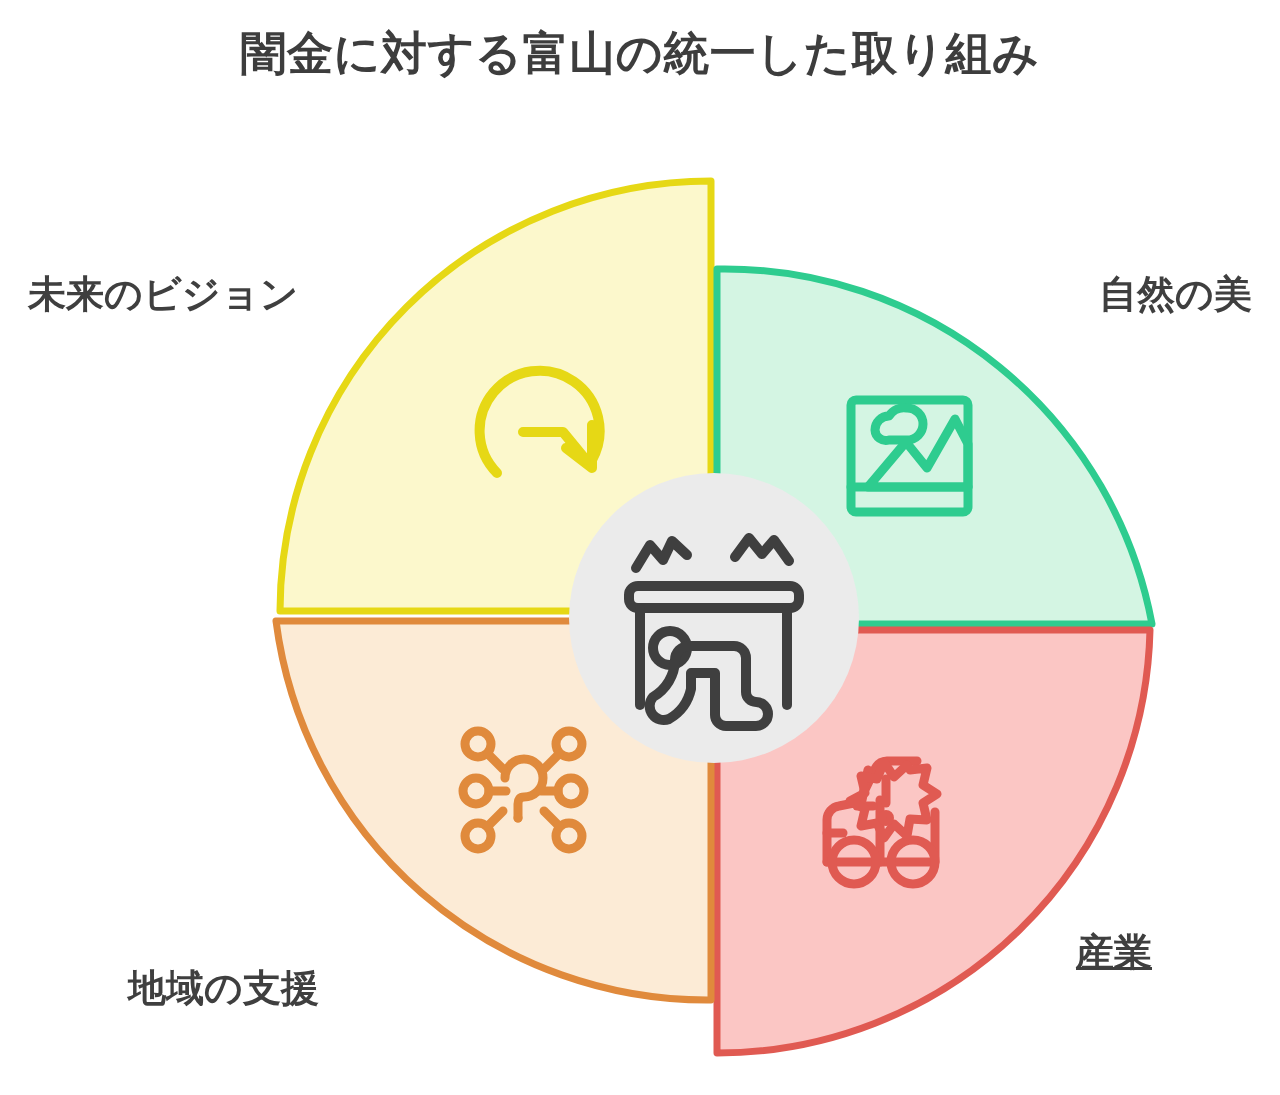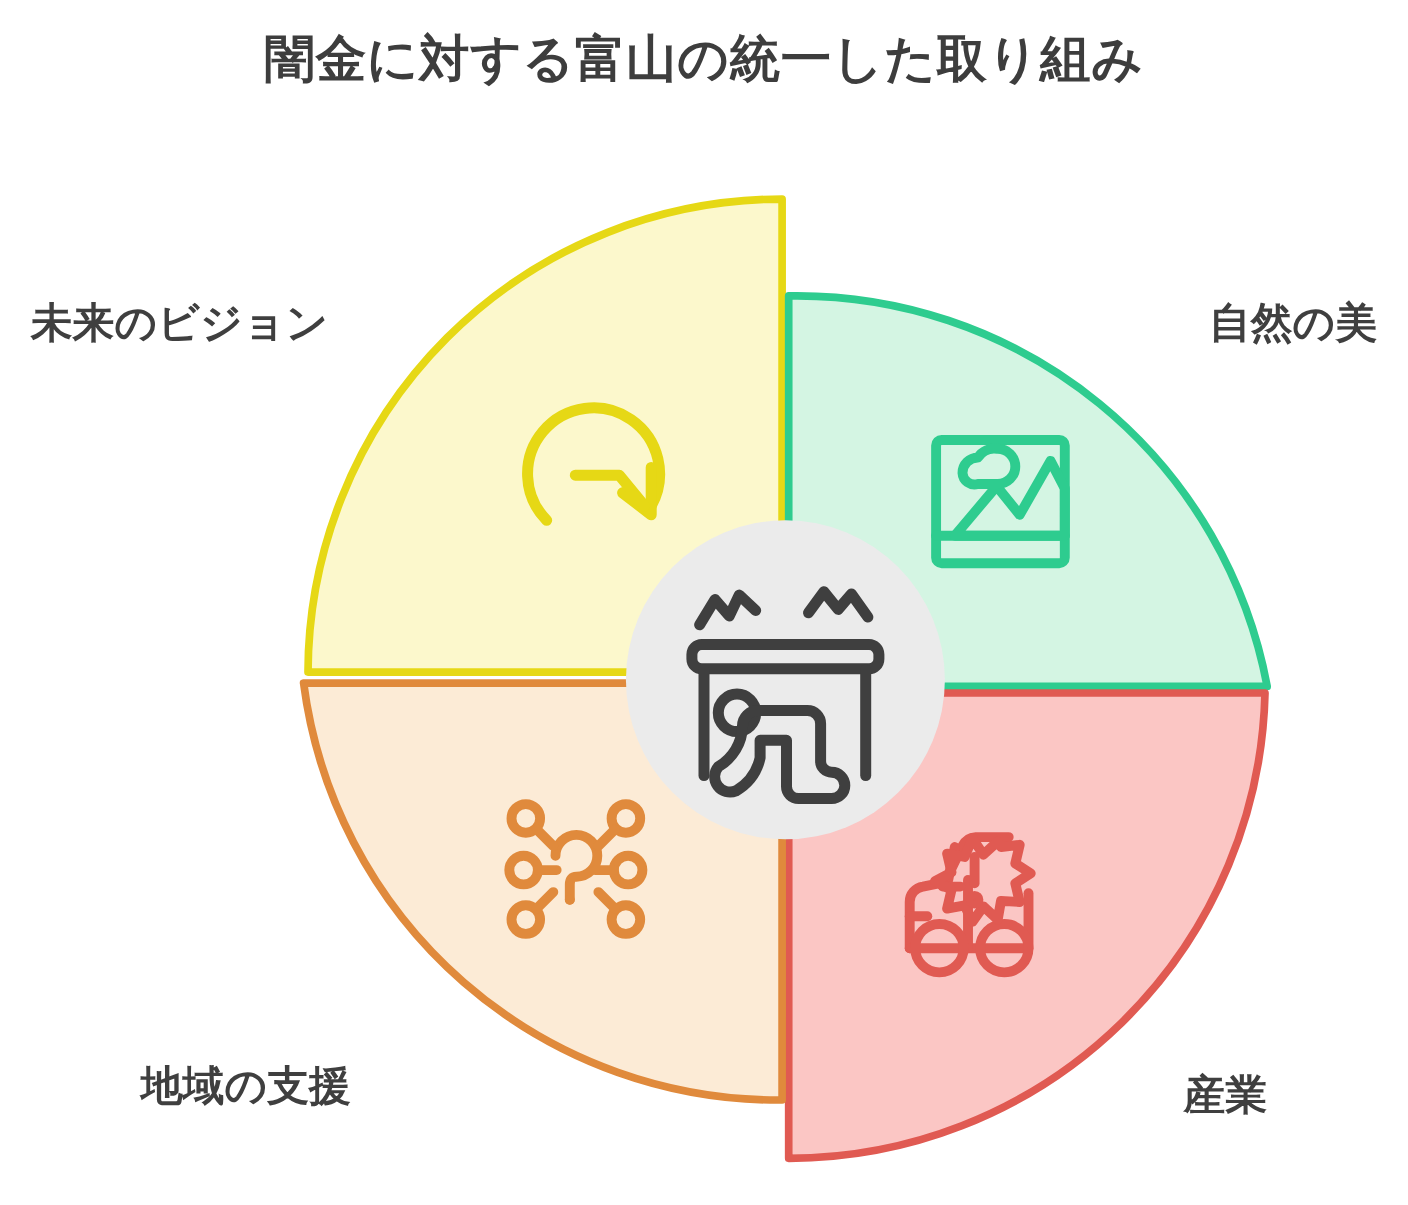--- a/index.html
+++ b/index.html
@@ -36,21 +36,21 @@
     position: absolute;
     font-size: 38px;
     font-weight: 600;
     color: #3f3f3f;
     white-space: nowrap;
     line-height: 1.2;
   }
   #label-tl { left: 28px;  top: 272px; }
   #label-tr { right: 28px; top: 272px; }
   #label-bl { left: 128px; top: 966px; }
-  #label-br { right: 128px; top: 974px; }
+  #label-br { right: 128px; top: 930px; text-decoration: underline; }
 
   svg.diagram {
     position: absolute;
     left: 0;
     top: 0;
     width: 1280px;
     height: 1095px;
   }
 </style>
 </head>

